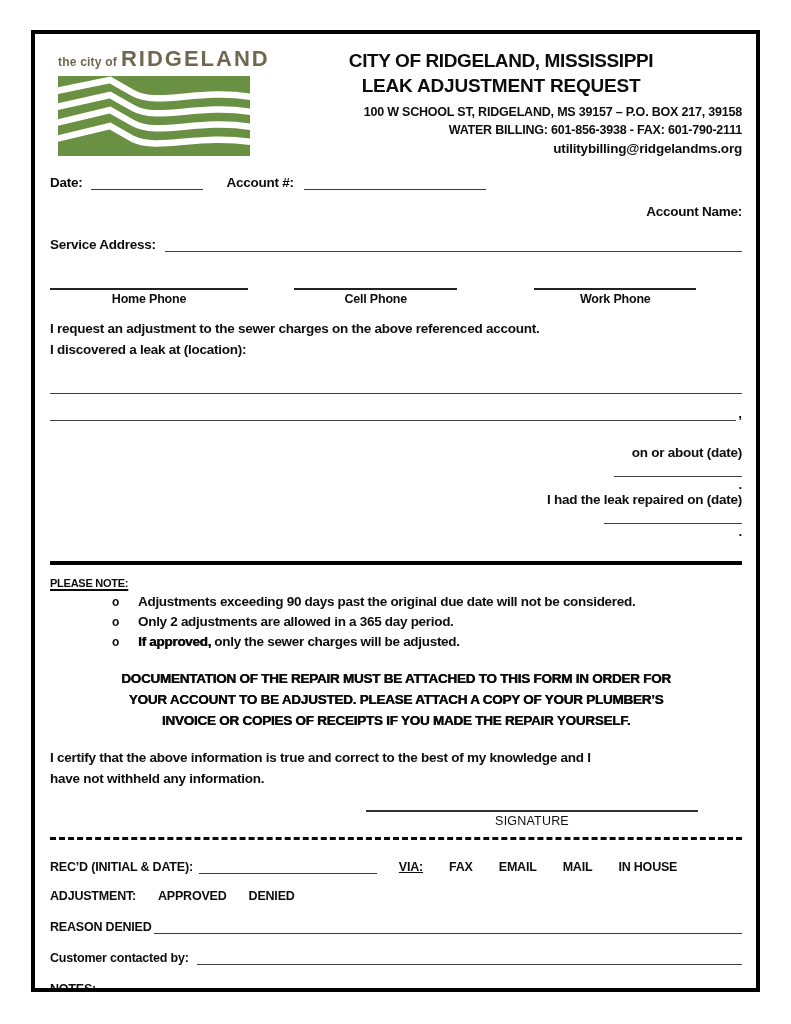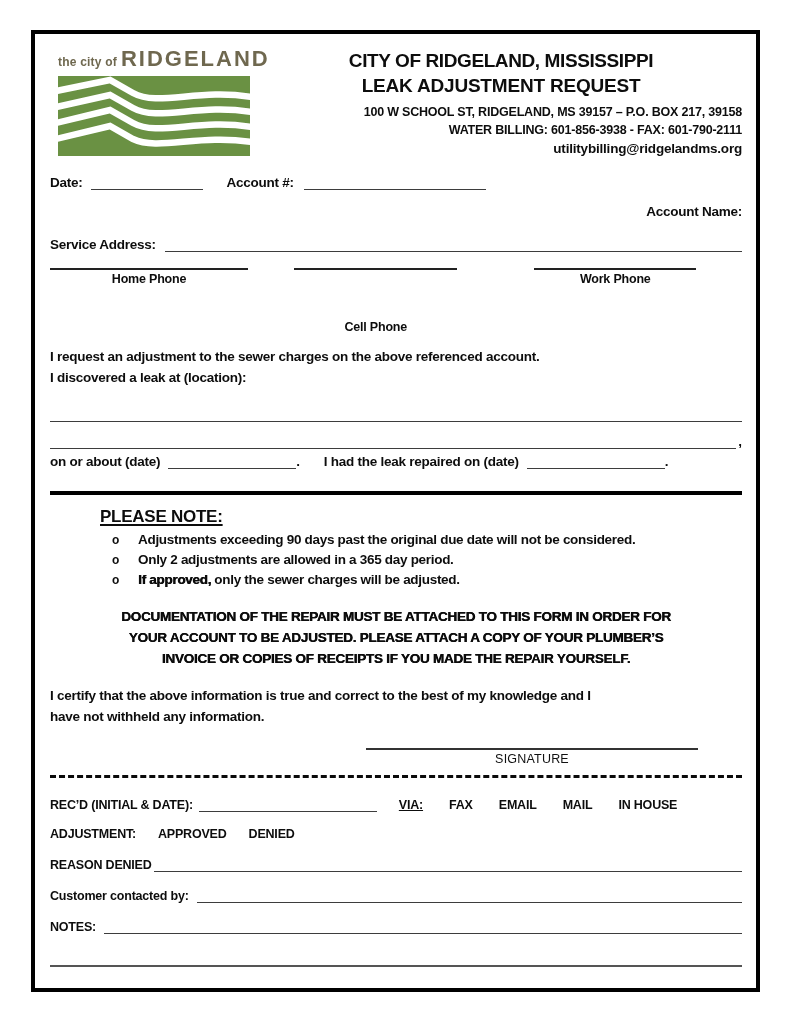--- a/index.html
+++ b/index.html
@@ -36,37 +36,37 @@
   .w185 { width:182px; margin-left:10px; }
   .w128 { width:128px; margin-left:8px; }
   .w135 { width:138px; margin-left:8px; }
   .gap24 { width:24px; flex:none; }
   .date-row { margin-top:15px; }
   .name-row { margin-top:14px;flex-direction:column; }
   .addr-row { margin-top:15px; }
   .email-row { margin-top:11px; }
   .name-row .fill, .addr-row .fill, .email-row .fill { margin-left:9px; }
   
-  .phones { display:flex; margin-top:16px; padding-right:46px; }
+  .phones { display:flex; margin-top:36px; padding-right:46px; }
   .phone-col { display:flex; flex-direction:column; }
   .pc1 { width:206px; }
-  .pc2 { width:170px; margin-left:46px;gap:48px; }
+  .pc2 { width:170px; margin-left:46px; }
   .pc3 { width:168px; margin-left:77px; }
   .pline { border-bottom:2px solid #222; height:0; }
   .plabel { text-align:center; font-size:12.5px; font-weight:700; letter-spacing:-0.2px; margin-top:2px; }
   
   .para { margin-top:13px; font-size:13.5px; font-weight:700; letter-spacing:-0.25px; line-height:1.5; }
   .blank1 { margin-top:33px; border-bottom:1.5px solid #3d3d3d; }
   .blank2 { display:flex; align-items:flex-end; margin-top:10px; font-size:13.5px; font-weight:700; }
   .blank2 .fill { height:17px; border-bottom:1.5px solid #3d3d3d; }
   .blank2 .comma { flex:none; padding-left:2px; }
-  .onabout { margin-top:3px; }
+  .onabout { margin-top:24px;flex-direction:column; }
   .thick-rule { margin-top:22px; border-top:4px solid #000; }
   
-  .note-head { margin-top:12px; margin-left:50px; font-size:17px; font-weight:700; letter-spacing:-0.25px; text-decoration:underline; text-underline-offset:2px; text-decoration-thickness:1.5px; }
+  .note-head { margin-top:12px; font-size:11px; font-weight:700; letter-spacing:-0.25px; text-decoration:underline; text-underline-offset:2px; text-decoration-thickness:1.5px; }
   .bullets { margin-top:3px; }
   .bullet { display:flex; font-size:13.5px; font-weight:700; letter-spacing:-0.3px; line-height:1.5; white-space:nowrap; }
   .bullet .marker { width:26px; flex:none; margin-left:62px; font-size:12px; padding-top:1px; }
   .xbold { font-weight:900; text-shadow:0.5px 0 0 #000; }
   
   .doc-notice { margin-top:16px; text-align:center; font-size:13.5px; font-weight:700; letter-spacing:-0.25px; line-height:1.55; text-shadow:0.4px 0 0 #000; }
   .certify { margin-top:17px; font-size:13.5px; font-weight:700; letter-spacing:-0.25px; line-height:1.5; }
   
   .sig-block { width:332px; margin-left:auto; margin-right:44px; margin-top:21px; }
   .sig-line { border-bottom:2px solid #333; height:0; }

